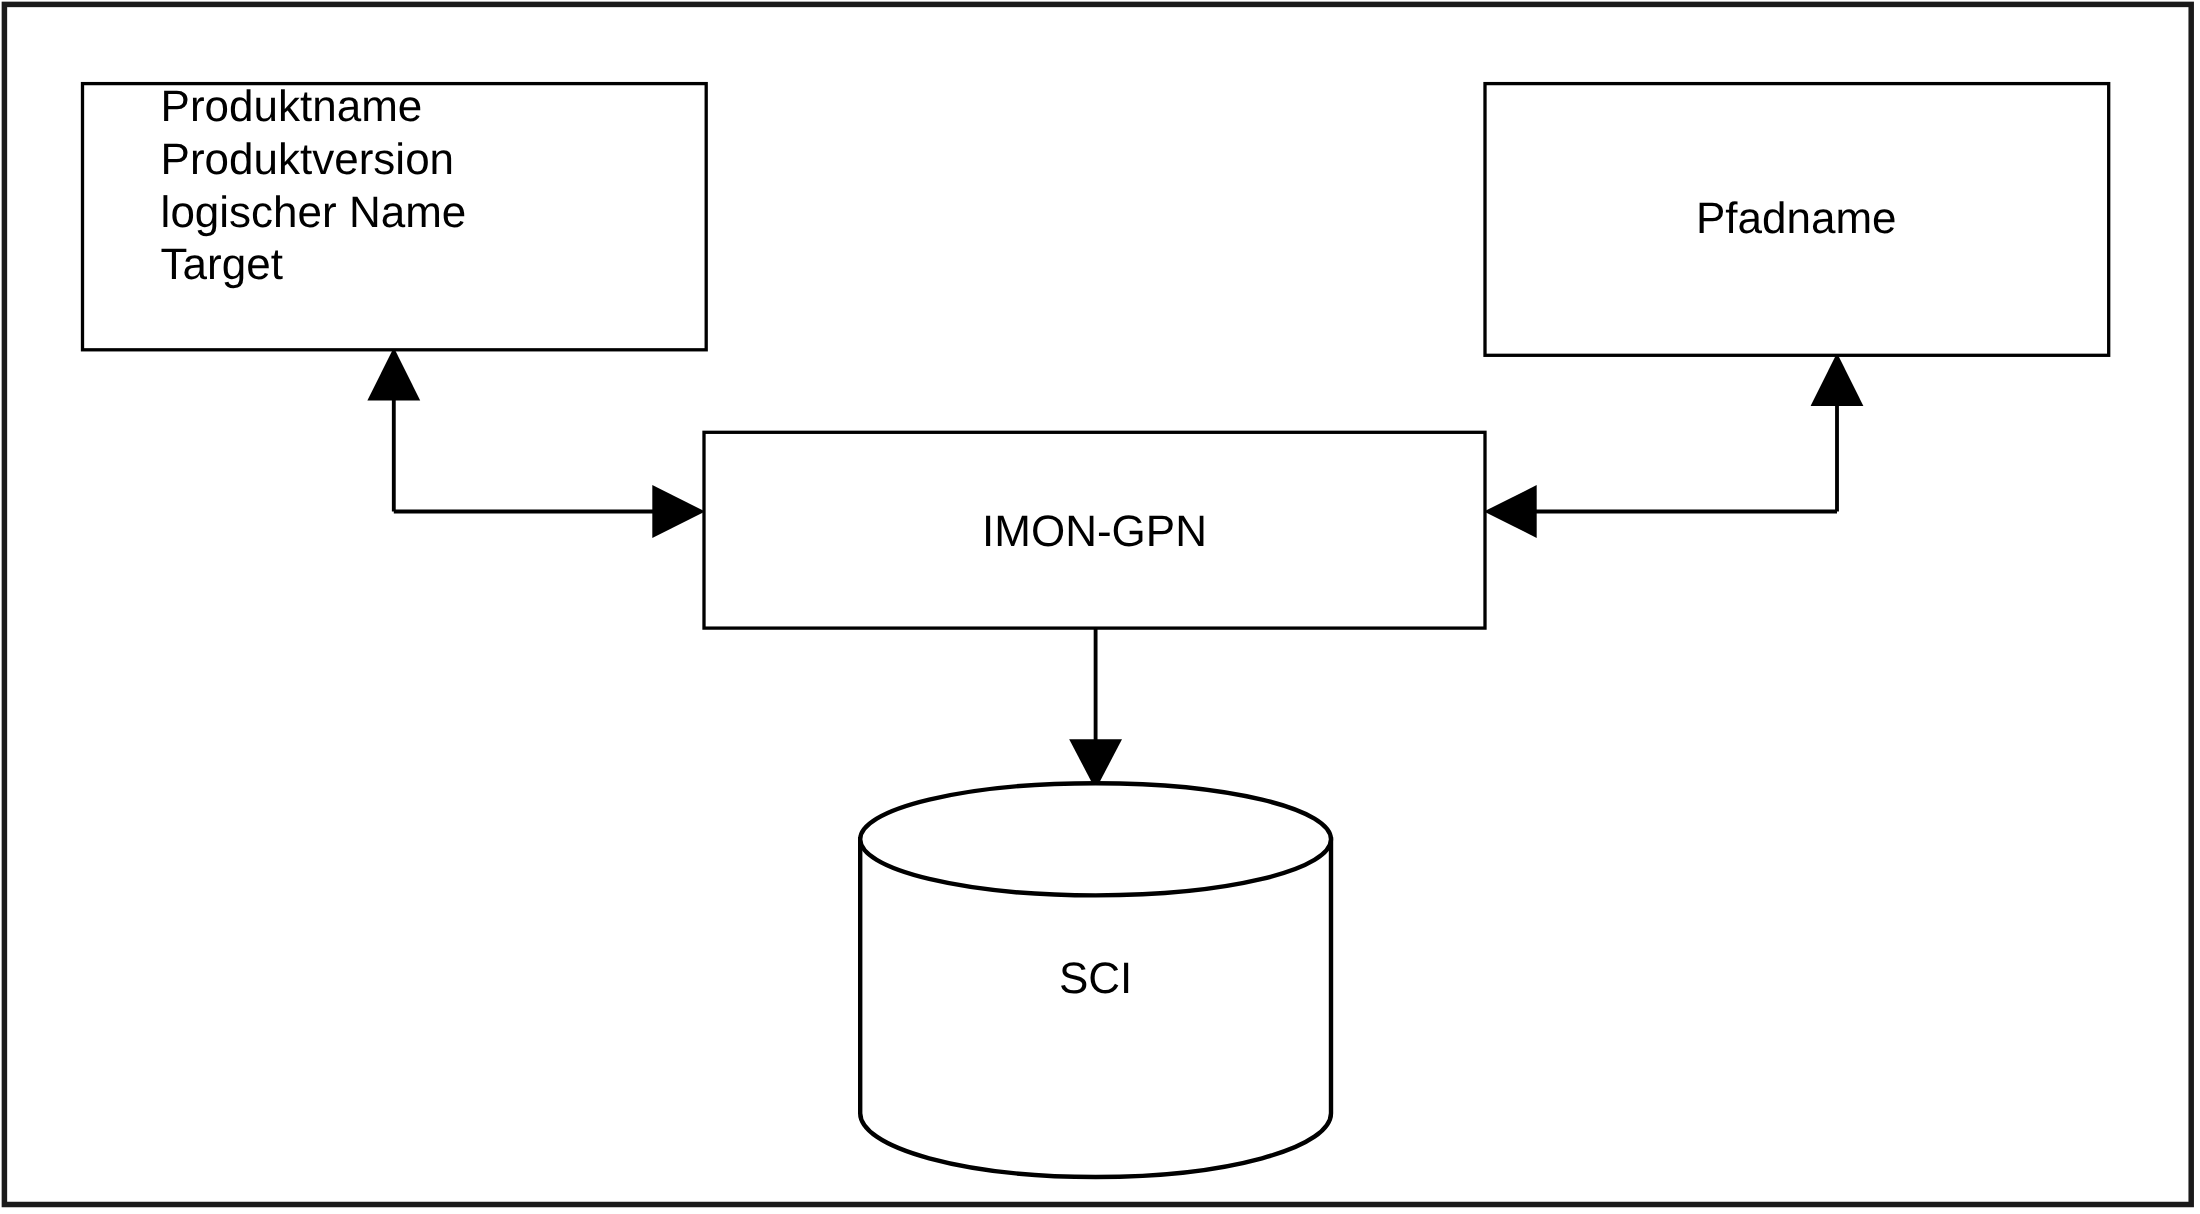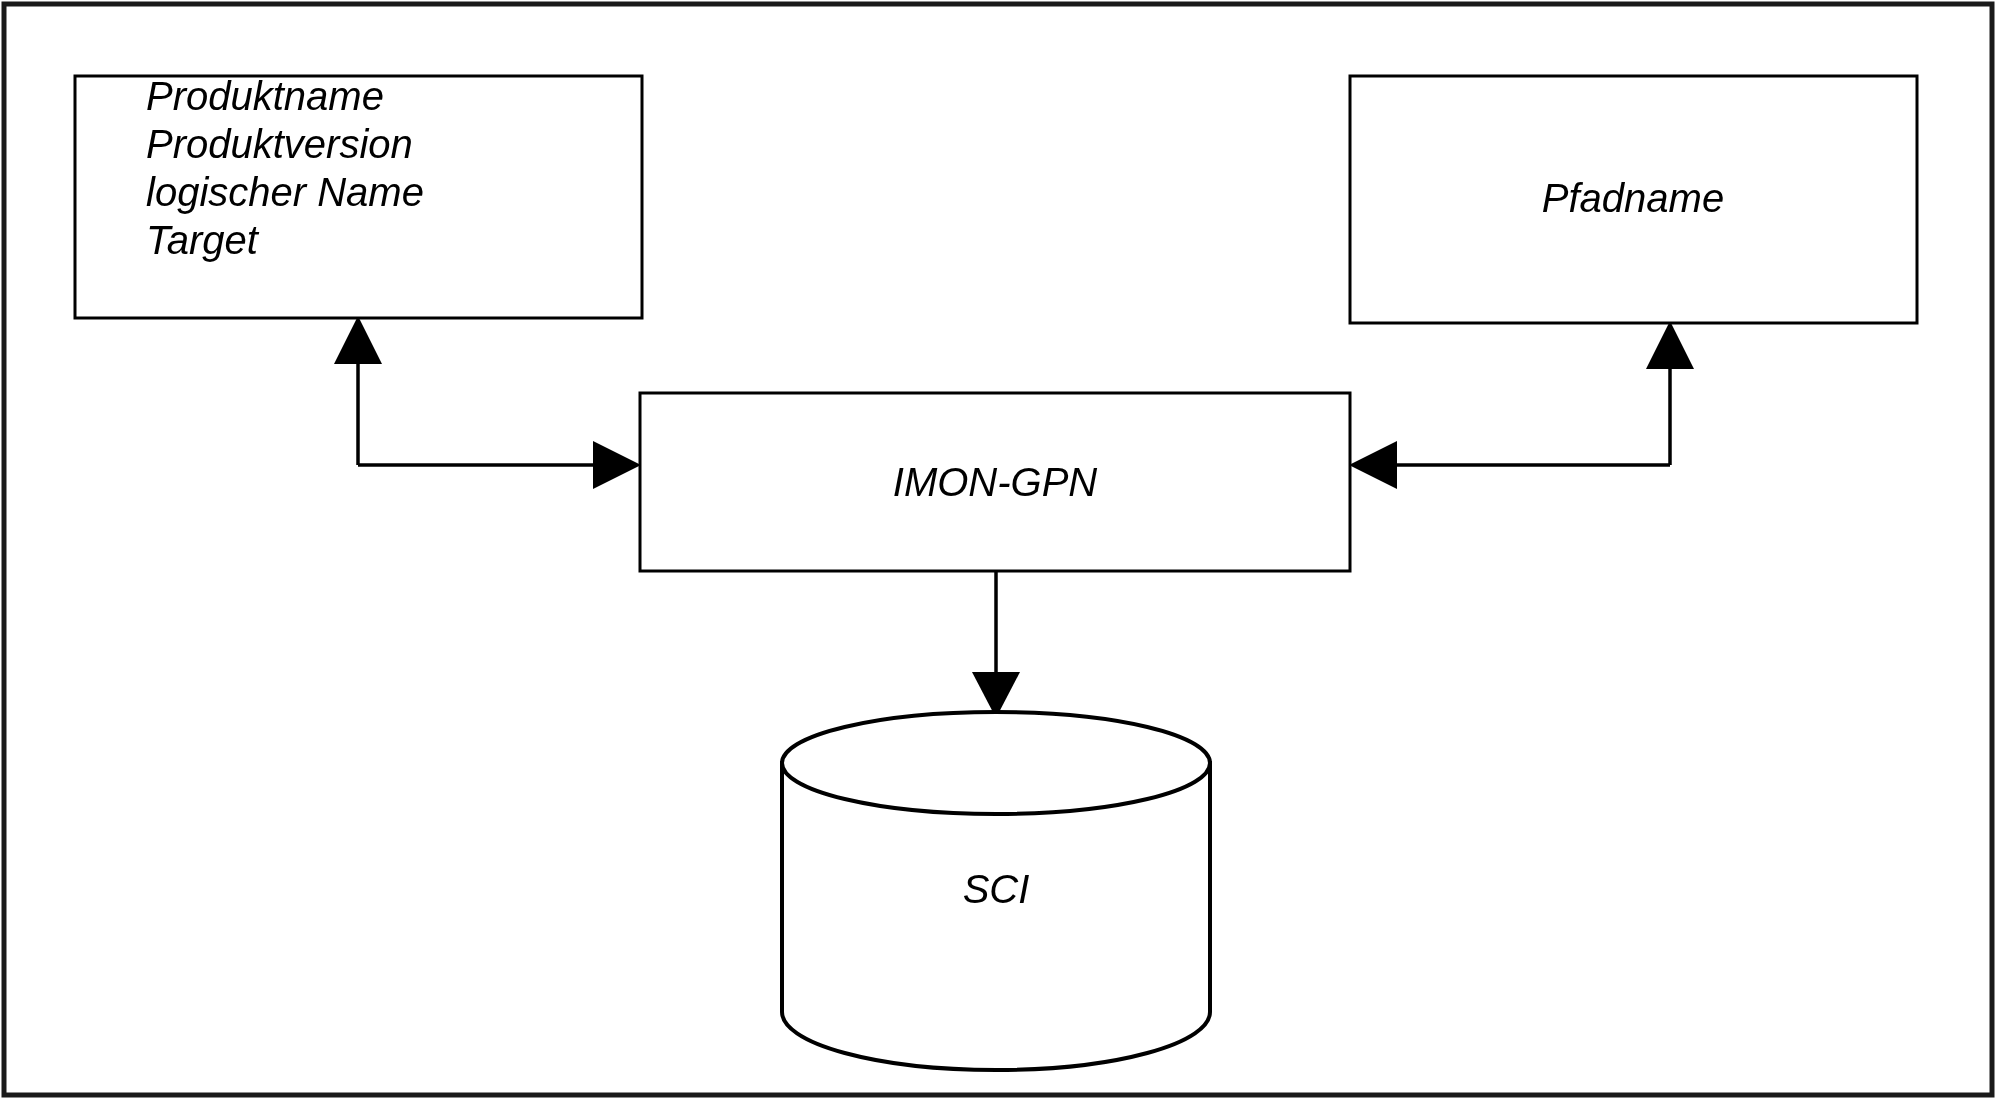--- a/index.html
+++ b/index.html
@@ -7,21 +7,20 @@
     padding: 0;
     background: #ffffff;
   }
   #canvas {
     position: relative;
     width: 2000px;
     height: 1104px;
     background: #ffffff;
     overflow: hidden;
     font-family: "Liberation Sans", sans-serif;
-    font-style: italic;
   }
   #diagram-svg {
     position: absolute;
     left: 0;
     top: 0;
     width: 2000px;
     height: 1104px;
   }
   .node-text-line {
     font-family: "Liberation Sans", sans-serif;

